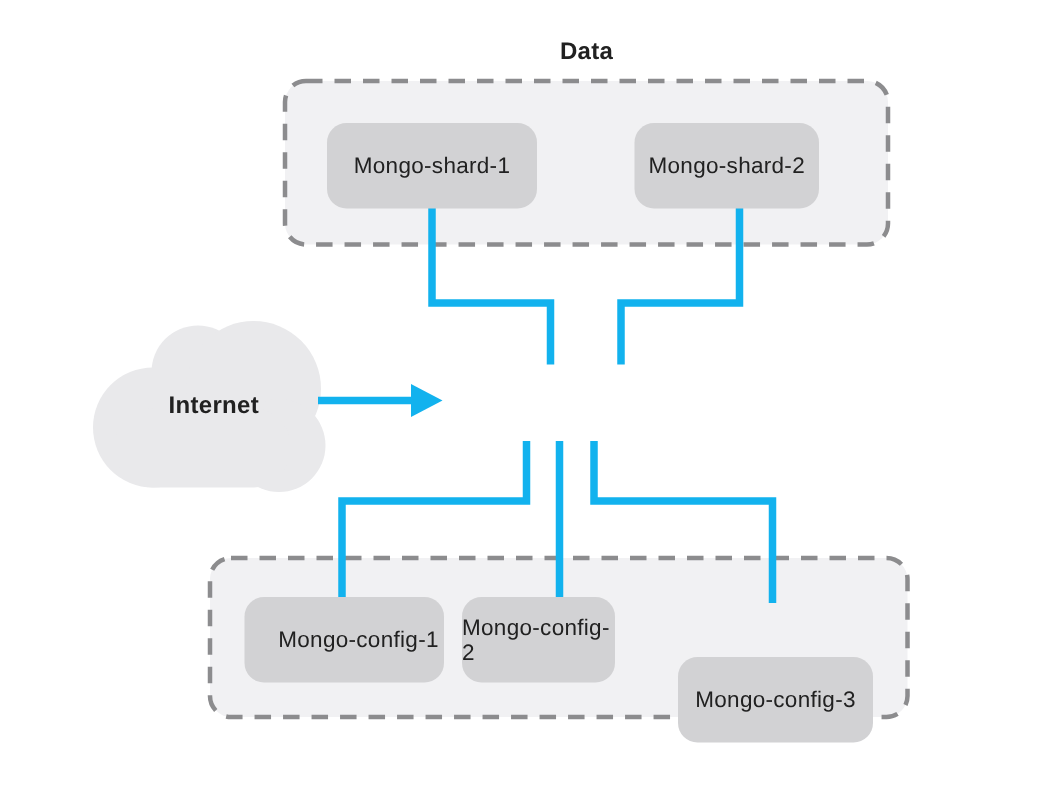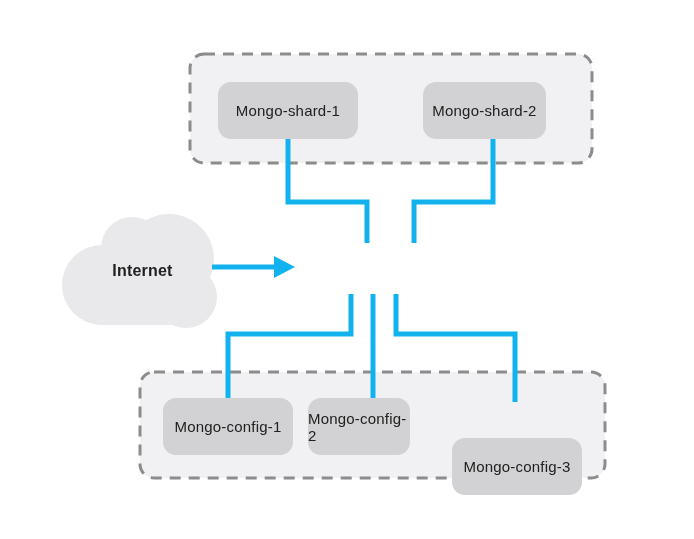--- a/index.html
+++ b/index.html
@@ -49,32 +49,33 @@
     border-radius: 13px;
     font-size: 15px;
     font-weight: 400;
     color: #212121;
     letter-spacing: 0.2px;
     z-index: 3;
   }
   .node-shard-1  { left: 218px; top:  82px; width: 140px; height: 57px; }
   .node-shard-2  { left: 423px; top:  82px; width: 123px; height: 57px; }
   .node-router   { left: 292px; top: 239px; width: 201px; height: 59px; }
-  .node-config-1 { left: 163px; top: 398px; width: 130px; height: 57px; }
+  .node-config-1 { left: 163px; top: 398px; width: 114px; height: 57px; padding-left: 19px; }
   .node-config-2 { left: 308px; top: 398px; width: 102px; height: 57px; }
   .node-config-3 { left: 452px; top: 398px; width: 130px; height: 57px; margin-top: 40px; }
   .label-data          { left: 190px; top:  26px; width: 402px; }
   .label-configuration { left: 140px; top: 489px; width: 465px; }
   .label-internet      { left:  75px; top: 262px; width: 135px; z-index: 4; }
 </style>
 </head>
 <body>
 
 <div class="canvas">
 
+  <div class="group-label label-data">Data</div>
 
 
   <div class="group-label label-internet">Internet</div>
 
   <svg class="layer-svg" viewBox="0 0 694 539">
 
     <rect class="group-rect" x="190" y="54" width="402" height="109" rx="14"></rect>
     <rect class="group-rect" x="140" y="372" width="465" height="106" rx="14"></rect>
 
     <g>

